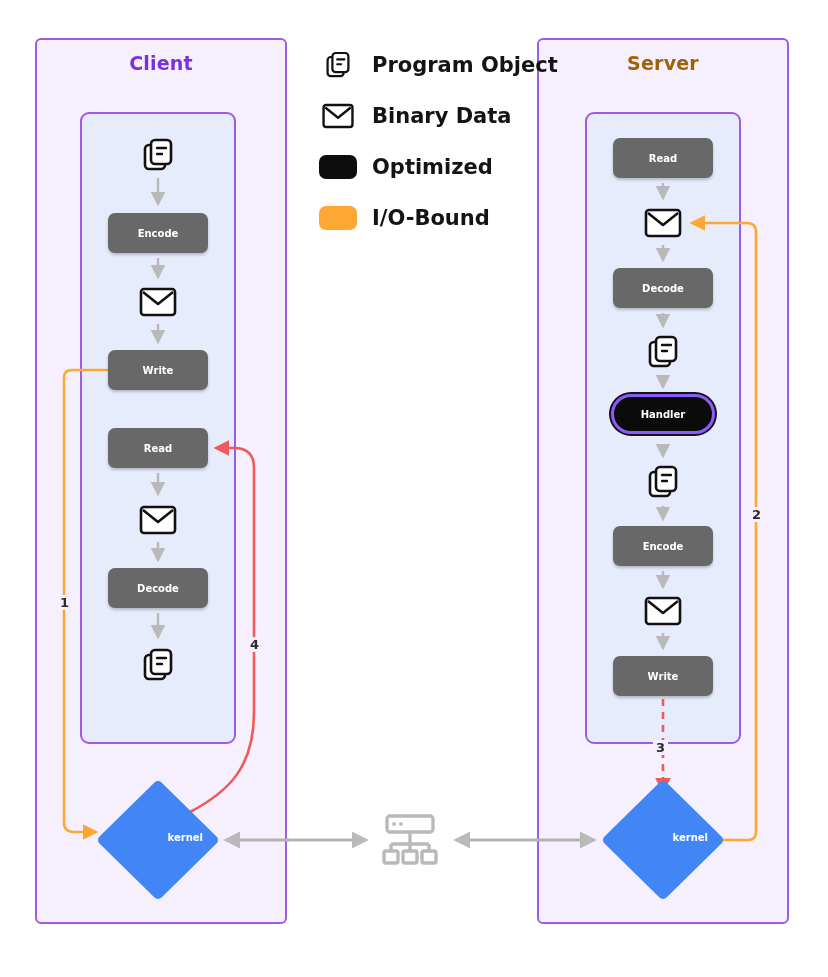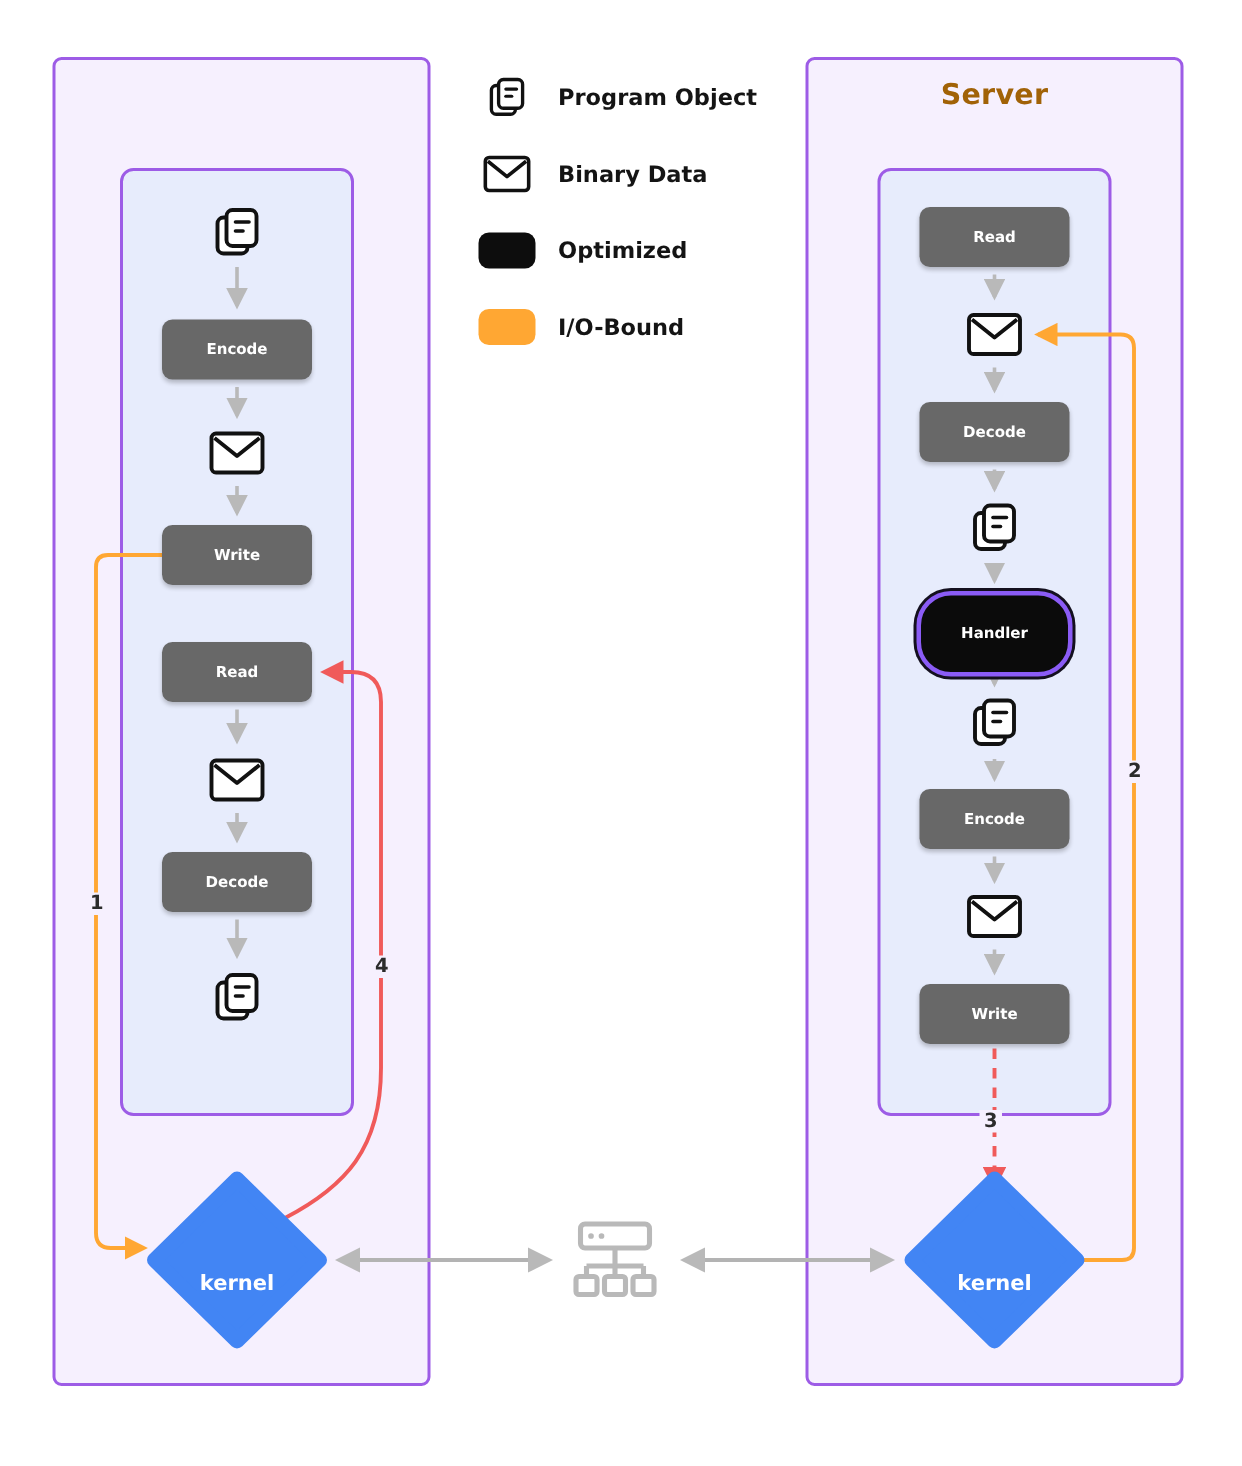--- a/index.html
+++ b/index.html
@@ -14,51 +14,52 @@
   .server-title { color: #a16207; }
 
   .flow-box { position: absolute; top: 112px; width: 156px; height: 632px;
               background: #e7ecfc; border: 2px solid #9d5ce6; border-radius: 9px; z-index: 1; }
 
   .connectors { position: absolute; left: 0; top: 0; z-index: 2; pointer-events: none; }
 
   .node { position: absolute; width: 100px; height: 40px; background: #686868; border-radius: 7px;
           color: #fff; font-weight: bold; font-size: 10px; display: flex; align-items: center;
           justify-content: center; z-index: 3; box-shadow: 0 2px 3px rgba(0,0,0,.22); }
-  .handler { width: 104px; height: 57px; background: #0b0b0b; border: 3px solid #8b5cf6;
+  .handler { width: 104px; height: 40px; background: #0b0b0b; border: 3px solid #8b5cf6;
              border-radius: 23px; box-shadow: 0 0 0 2px #14101f; }
 
   .icon-wrap { position: absolute; z-index: 3; display: flex; align-items: center; justify-content: center; }
 
-  .kernel-label { position: absolute; width: 90px; text-align: center; color: #fff; font-weight: bold;
-                  font-size: 14px; z-index: 3; margin-top: 16px; }
+  .kernel-label { position: absolute; width: 90px; text-align: right; color: #fff; font-weight: bold;
+                  font-size: 10px; z-index: 3; }
 
   .step-label { position: absolute; z-index: 4; font-size: 13px; font-weight: bold; color: #2b2b2b;
                 background: #f6f0fe; padding: 1px 3px; line-height: 1; }
 
   .legend { position: absolute; left: 318px; top: 48px; display: flex; flex-direction: column;
             gap: 17px; z-index: 2; }
   .legend-row { display: flex; align-items: center; height: 34px; }
   .legend-icon { width: 40px; display: flex; align-items: center; justify-content: center; }
-  .legend-label { margin-left: 14px; font-size: 15px; font-weight: bold; color: #141414; }
+  .legend-label { margin-left: 14px; font-size: 21px; font-weight: bold; color: #141414; }
   .swatch { width: 38px; height: 24px; border-radius: 7px; }
   .swatch-cpu { background: #4f86f7; }
   .swatch-io { background: #ffa733; }
   .swatch-opt { background: #0d0d0d; }
 </style>
 </head>
 <body>
 
 <div id="canvas">
 
   <div class="panel" style="left:35px;"></div>
   <div class="panel" style="left:537px;"></div>
   <div class="flow-box" style="left:80px;"></div>
   <div class="flow-box" style="left:585px;"></div>
 
+  <div class="panel-title client-title" style="left:35px;">Client</div>
   <div class="panel-title server-title" style="left:537px;">Server</div>
 
   <svg class="connectors" width="828" height="977" viewBox="0 0 828 977">
     <defs>
       <marker id="mg" markerWidth="6" markerHeight="6" refX="5" refY="3" orient="auto-start-reverse" markerUnits="strokeWidth">
         <path d="M0,0 L6,3 L0,6 Z" fill="#b9b9b9"></path>
       </marker>
       <marker id="mo" markerWidth="6" markerHeight="6" refX="5" refY="3" orient="auto" markerUnits="strokeWidth">
         <path d="M0,0 L6,3 L0,6 Z" fill="#ffa733"></path>
       </marker>

